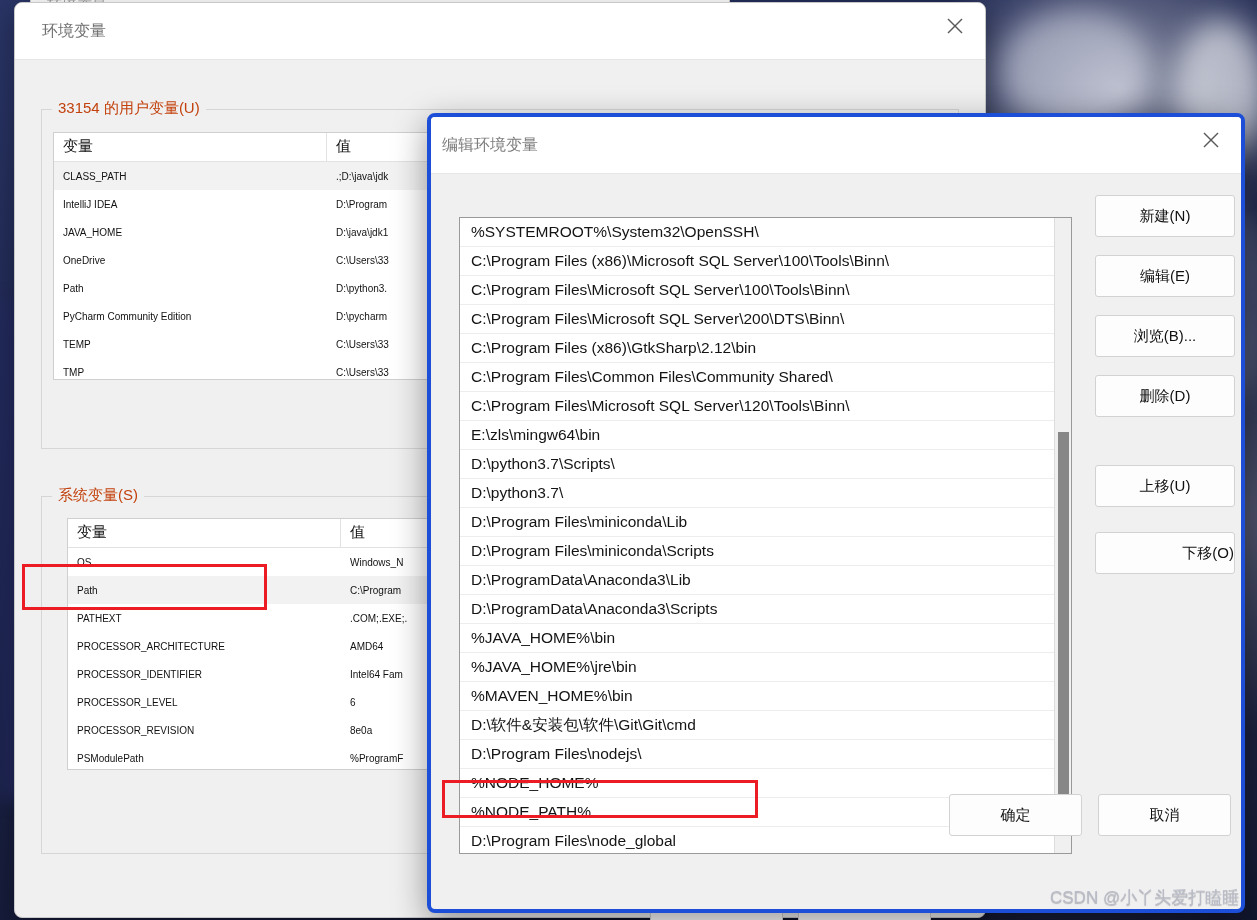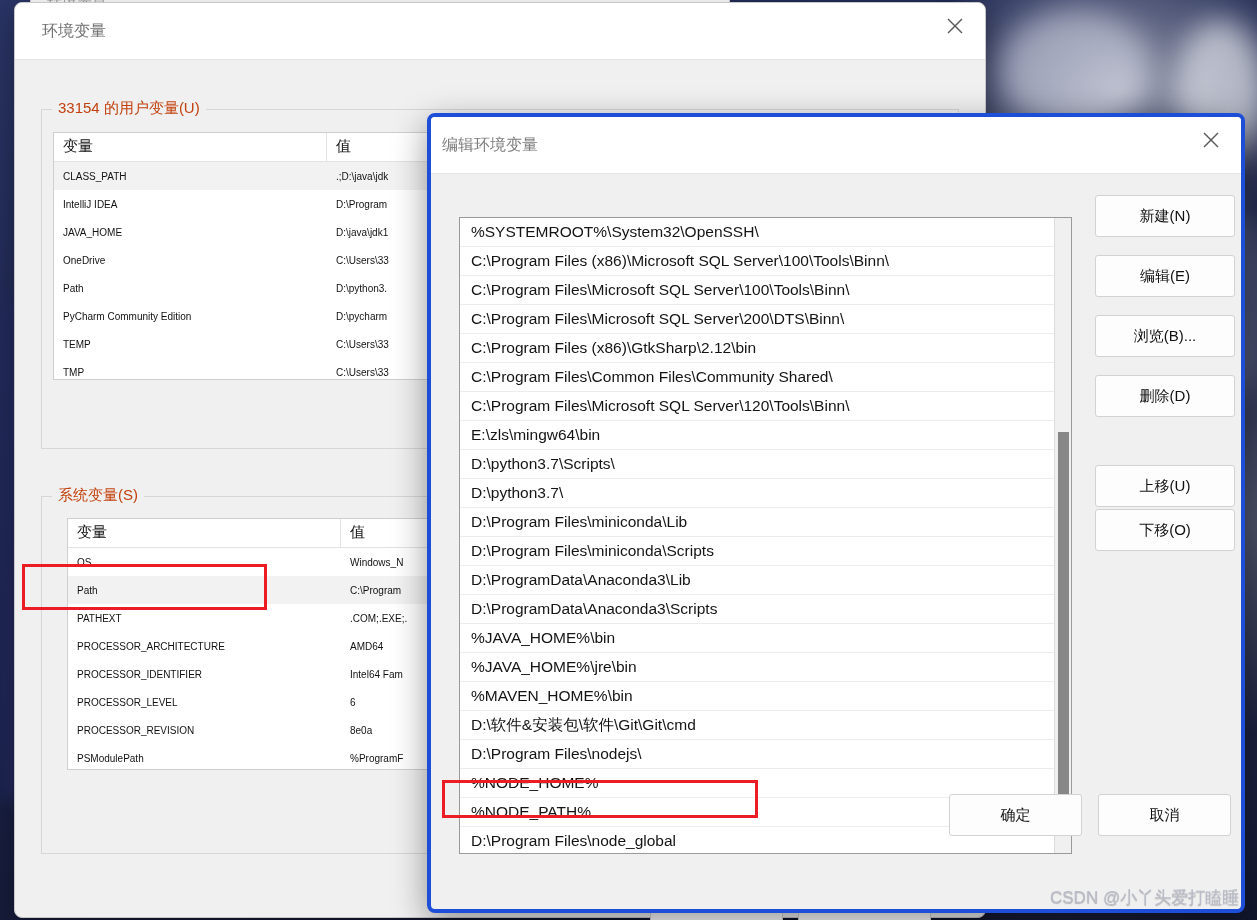--- a/index.html
+++ b/index.html
@@ -352,21 +352,21 @@
     </div>
   <div class="btn side" style="top:198px;">
       <span>浏览(B)...</span>
     </div>
   <div class="btn side" style="top:258px;">
       <span>删除(D)</span>
     </div>
   <div class="btn side" style="top:348px;">
       <span>上移(U)</span>
     </div>
-  <div class="btn side" style="top:392px;">
+  <div class="btn side" style="top:415px;justify-content:flex-end;">
       <span>下移(O)</span>
     </div>
 
   <div class="btn bottom" style="left:518px;">
       <span>确定</span>
     </div>
   <div class="btn bottom" style="left:667px;">
       <span>取消</span>
     </div>
 

